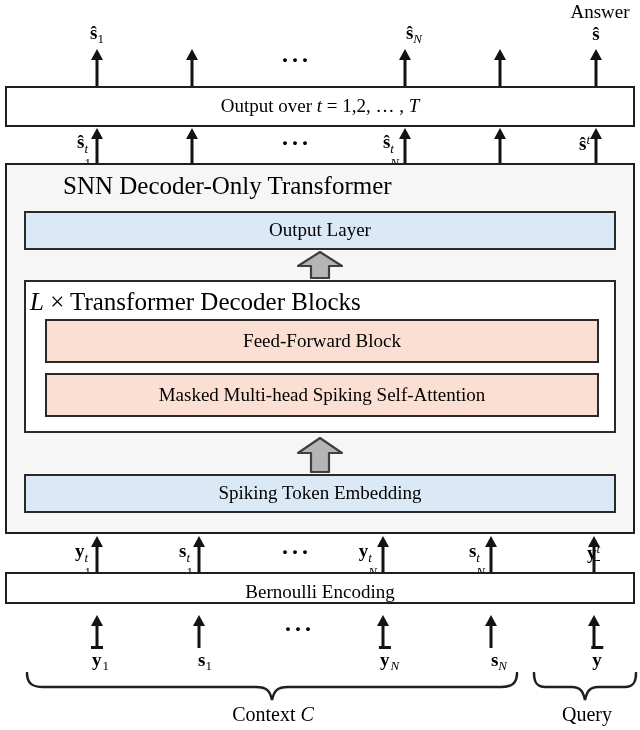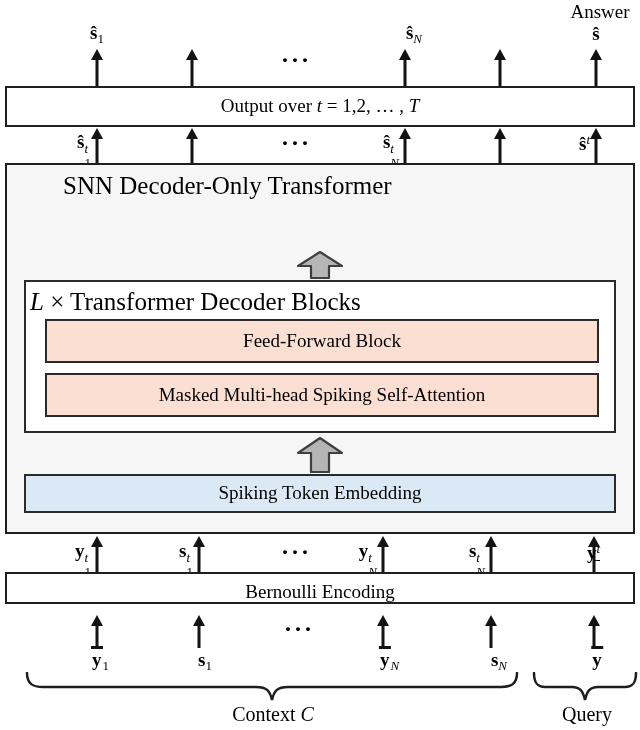--- a/index.html
+++ b/index.html
@@ -81,20 +81,21 @@
       </span></span>
   <span class="lab" style="right:241px;top:132px;"><b>ŝ</b><span class="ss">
         <span class="it">t</span>
         <span class="it">N</span>
       </span></span>
   <span class="lab" style="right:50px;top:133px;"><b>ŝ</b><sup class="it">t</sup></span>
 
   <div class="box panel" style="left:5px;top:163px;width:630px;height:371px;"></div>
   <span class="title-text" style="left:63px;top:172px;">SNN Decoder-Only Transformer</span>
 
+  <div class="box blue" style="left:24px;top:211px;width:592px;height:39px;line-height:34px;"><span>Output Layer</span></div>
 
   <svg class="blk" style="left:297px;top:251px;" width="46" height="28" viewBox="0 0 46 28">
     <polygon points="23,1 1,15 14,15 14,27 32,27 32,15 45,15" fill="#b5b5b5" stroke="#3f3f3f" stroke-width="2.2" stroke-linejoin="round"></polygon>
   </svg>
 
   <div class="box inner" style="left:24px;top:280px;width:592px;height:153px;"></div>
   <span class="title-text" style="left:30px;top:288px;"><i>L</i><span> × Transformer Decoder Blocks</span></span>
 
   <div class="box peach" style="left:45px;top:373px;width:554px;height:44px;line-height:39px;"><span>Masked Multi-head Spiking Self-Attention</span></div>
   <div class="box peach" style="left:45px;top:319px;width:554px;height:44px;line-height:39px;"><span>Feed-Forward Block</span></div>

